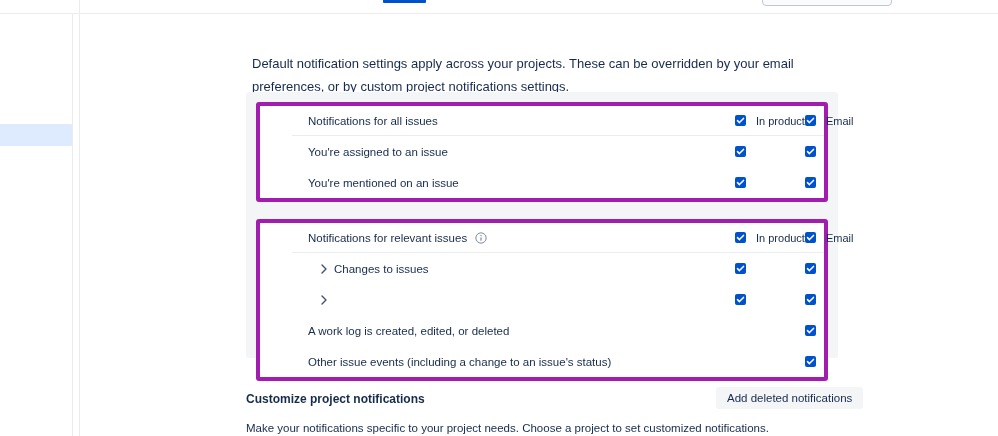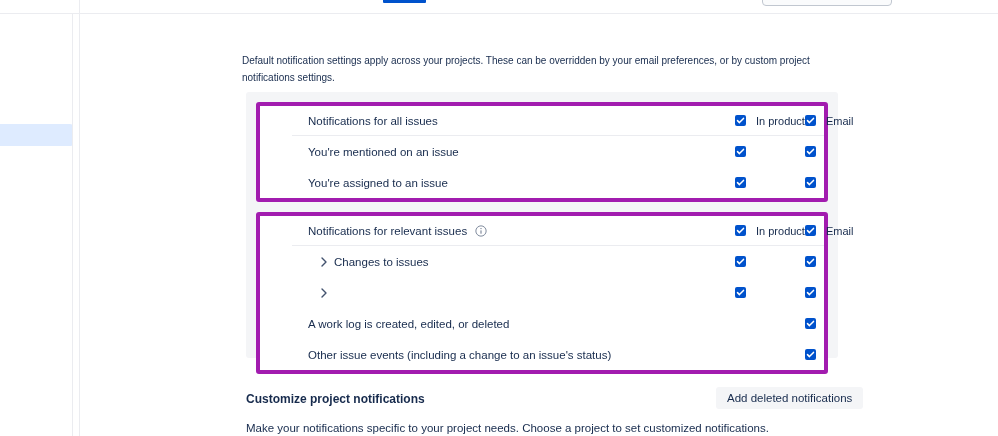--- a/index.html
+++ b/index.html
@@ -103,25 +103,25 @@
     left: 166px;
     top: 19px;
     font-size: 12px;
     font-weight: bold;
     color: #172B4D;
     letter-spacing: -0.05px;
   }
 
   .section-desc {
     position: absolute;
-    left: 162px;
+    left: 172px;
     top: 38px;
     width: 596px;
-    font-size: 10px;
-    line-height: 17px;
+    font-size: 13px;
+    line-height: 23px;
     color: #172B4D;
   }
 
   
   .panel-wrap {
     position: absolute;
     left: 166px;
     top: 78px;
     width: 592px;
     height: 266px;
@@ -130,21 +130,21 @@
     padding: 10px;
   }
 
   .card {
     background: #ffffff;
     border: 4px solid #a21caf;
     border-radius: 3px;
     width: 572px;
     padding-left: 32px;
   }
-  .card + .card { margin-top: 10px; }
+  .card + .card { margin-top: 17px; }
 
   .row {
     position: relative;
     display: flex;
     align-items: center;
     height: 31px;
     padding: 0 16px;
   }
   .row.header {
     border-bottom: 1px solid #EBECF0;
@@ -288,34 +288,34 @@
             <span class="cb-hdr col-email">
               <span class="box">
                 <svg width="9" height="9" viewBox="0 0 12 12" aria-hidden="true">
                   <path d="M2 6.2 L4.6 8.8 L10 3.2" fill="none" stroke="#ffffff" stroke-width="2" stroke-linecap="round" stroke-linejoin="round"></path>
                 </svg>
               </span>
               <span>Email</span>
             </span>
           </div>
           <div class="row">
+            <span class="row-label">You're assigned to an issue</span>
+            <span class="cb col-inproduct">
+              <svg width="9" height="9" viewBox="0 0 12 12" aria-hidden="true">
+                <path d="M2 6.2 L4.6 8.8 L10 3.2" fill="none" stroke="#ffffff" stroke-width="2" stroke-linecap="round" stroke-linejoin="round"></path>
+              </svg>
+            </span>
+            <span class="cb col-email">
+              <svg width="9" height="9" viewBox="0 0 12 12" aria-hidden="true">
+                <path d="M2 6.2 L4.6 8.8 L10 3.2" fill="none" stroke="#ffffff" stroke-width="2" stroke-linecap="round" stroke-linejoin="round"></path>
+              </svg>
+            </span>
+          </div>
+          <div class="row">
             <span class="row-label">You're mentioned on an issue</span>
-            <span class="cb col-inproduct">
-              <svg width="9" height="9" viewBox="0 0 12 12" aria-hidden="true">
-                <path d="M2 6.2 L4.6 8.8 L10 3.2" fill="none" stroke="#ffffff" stroke-width="2" stroke-linecap="round" stroke-linejoin="round"></path>
-              </svg>
-            </span>
-            <span class="cb col-email">
-              <svg width="9" height="9" viewBox="0 0 12 12" aria-hidden="true">
-                <path d="M2 6.2 L4.6 8.8 L10 3.2" fill="none" stroke="#ffffff" stroke-width="2" stroke-linecap="round" stroke-linejoin="round"></path>
-              </svg>
-            </span>
-          </div>
-          <div class="row">
-            <span class="row-label">You're assigned to an issue</span>
             <span class="cb col-inproduct">
               <svg width="9" height="9" viewBox="0 0 12 12" aria-hidden="true">
                 <path d="M2 6.2 L4.6 8.8 L10 3.2" fill="none" stroke="#ffffff" stroke-width="2" stroke-linecap="round" stroke-linejoin="round"></path>
               </svg>
             </span>
             <span class="cb col-email">
               <svg width="9" height="9" viewBox="0 0 12 12" aria-hidden="true">
                 <path d="M2 6.2 L4.6 8.8 L10 3.2" fill="none" stroke="#ffffff" stroke-width="2" stroke-linecap="round" stroke-linejoin="round"></path>
               </svg>
             </span>

